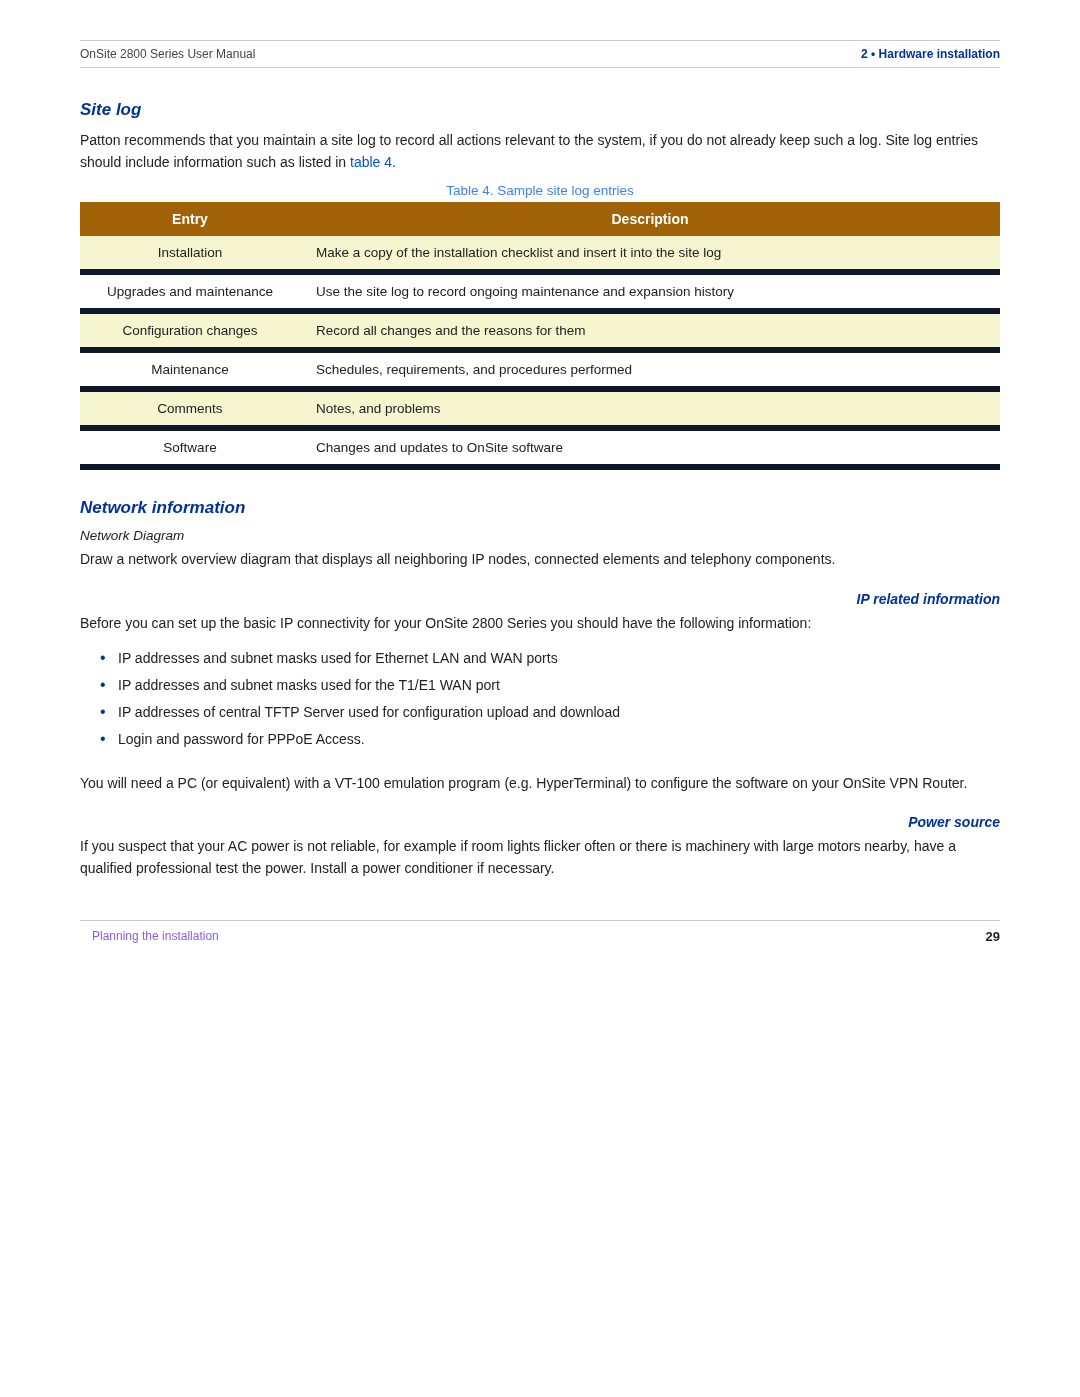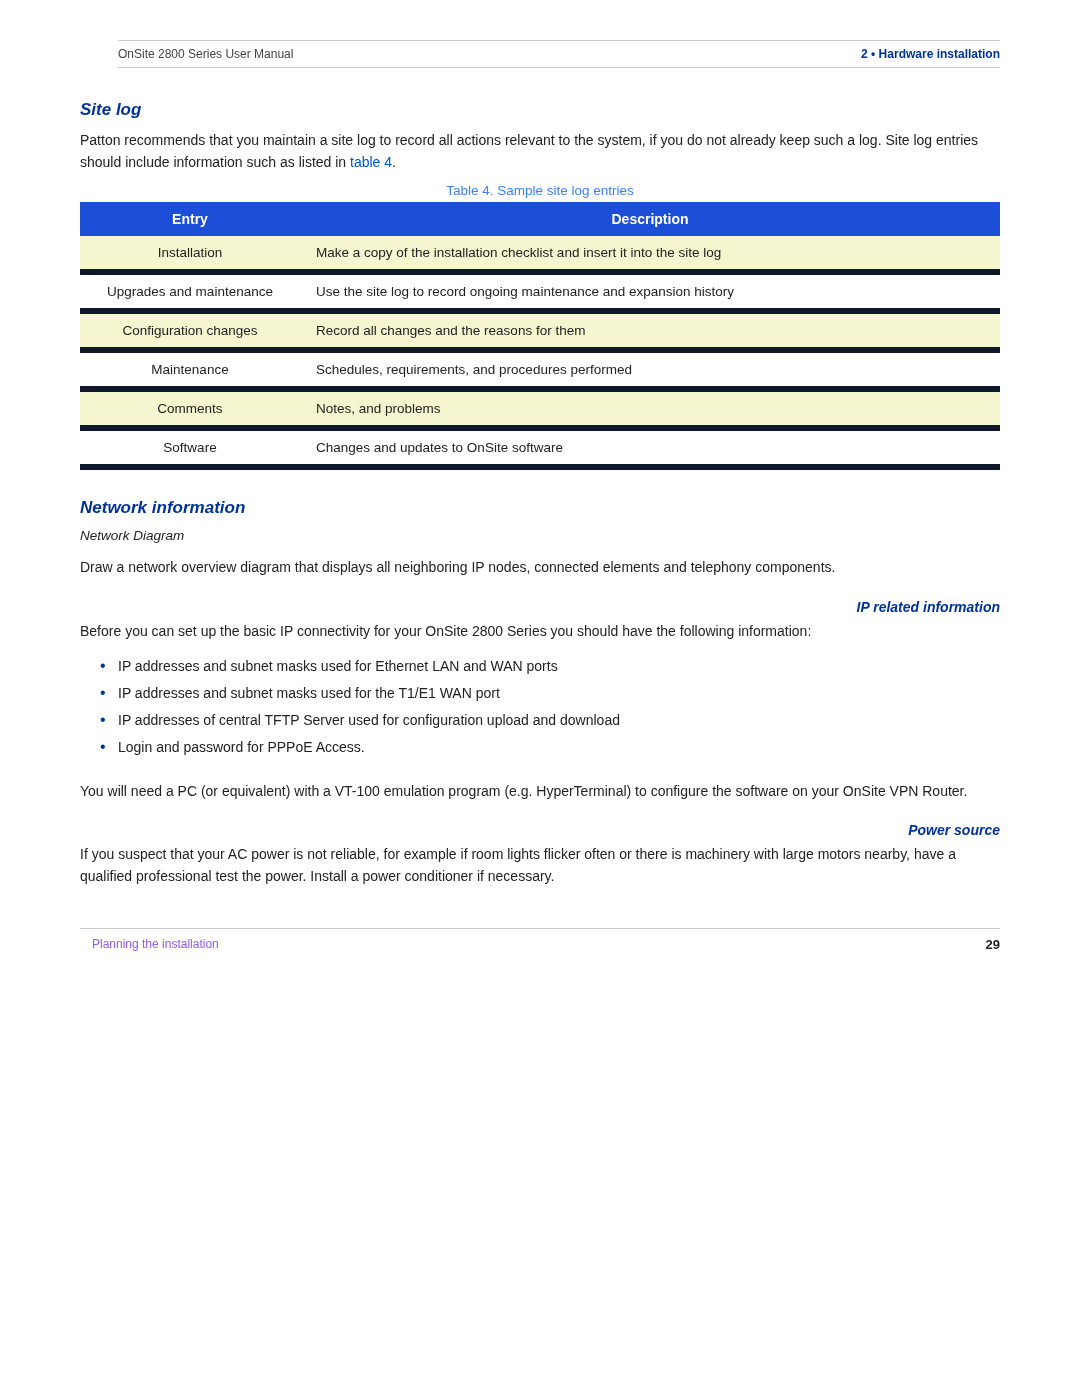--- a/index.html
+++ b/index.html
@@ -23,21 +23,20 @@
 
     
     .header-bar {
       display: flex;
       justify-content: space-between;
       align-items: center;
       border-top: 1px solid #ccc;
       border-bottom: 1px solid #ccc;
       padding: 6px 0;
       margin-bottom: 32px;
-      margin-left: 38px;
     }
     .header-manual-title {
       font-size: 12px;
       color: #444;
       font-family: Arial, sans-serif;
     }
     .header-chapter {
       font-size: 12px;
       color: #003399;
       font-weight: bold;
@@ -62,21 +61,21 @@
       margin-bottom: 6px;
       font-family: Arial, sans-serif;
       text-align: right;
     }
 
     .subsubsection-heading {
       font-size: 13.5px;
       font-style: italic;
       color: #222;
       font-weight: normal;
-      margin-bottom: 14px;
+      margin-bottom: 6px;
       font-family: Arial, sans-serif;
     }
 
     p {
       font-size: 14px;
       line-height: 1.55;
       margin-bottom: 10px;
       font-family: Arial, sans-serif;
       color: #222;
     }
@@ -97,21 +96,21 @@
 
     .site-log-table {
       width: 100%;
       border-collapse: collapse;
       margin-bottom: 28px;
       font-family: Arial, sans-serif;
       font-size: 13.5px;
     }
 
     .site-log-table thead tr {
-      background-color: #1d4ed8;
+      background-color: #a16207;
       color: #fff;
     }
 
     .site-log-table thead th {
       padding: 9px 16px;
       text-align: center;
       font-weight: bold;
       font-size: 14px;
     }
 

